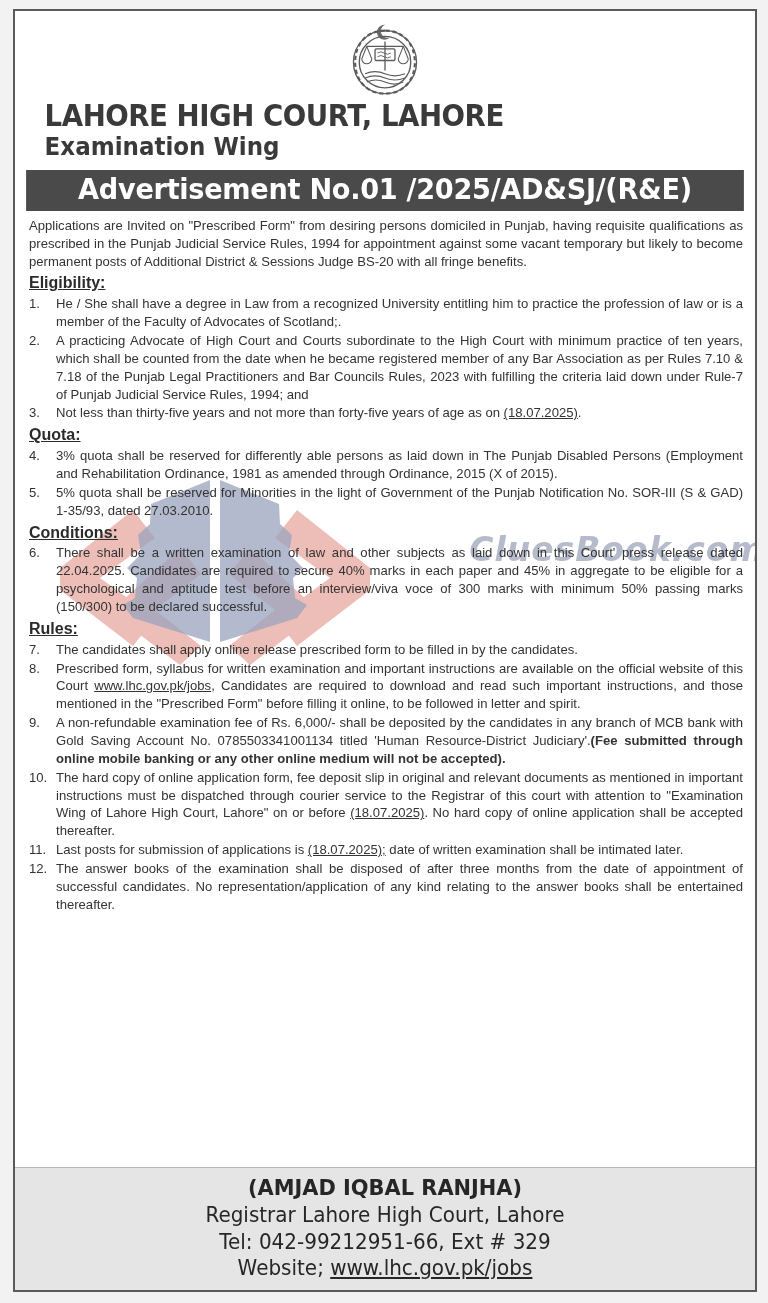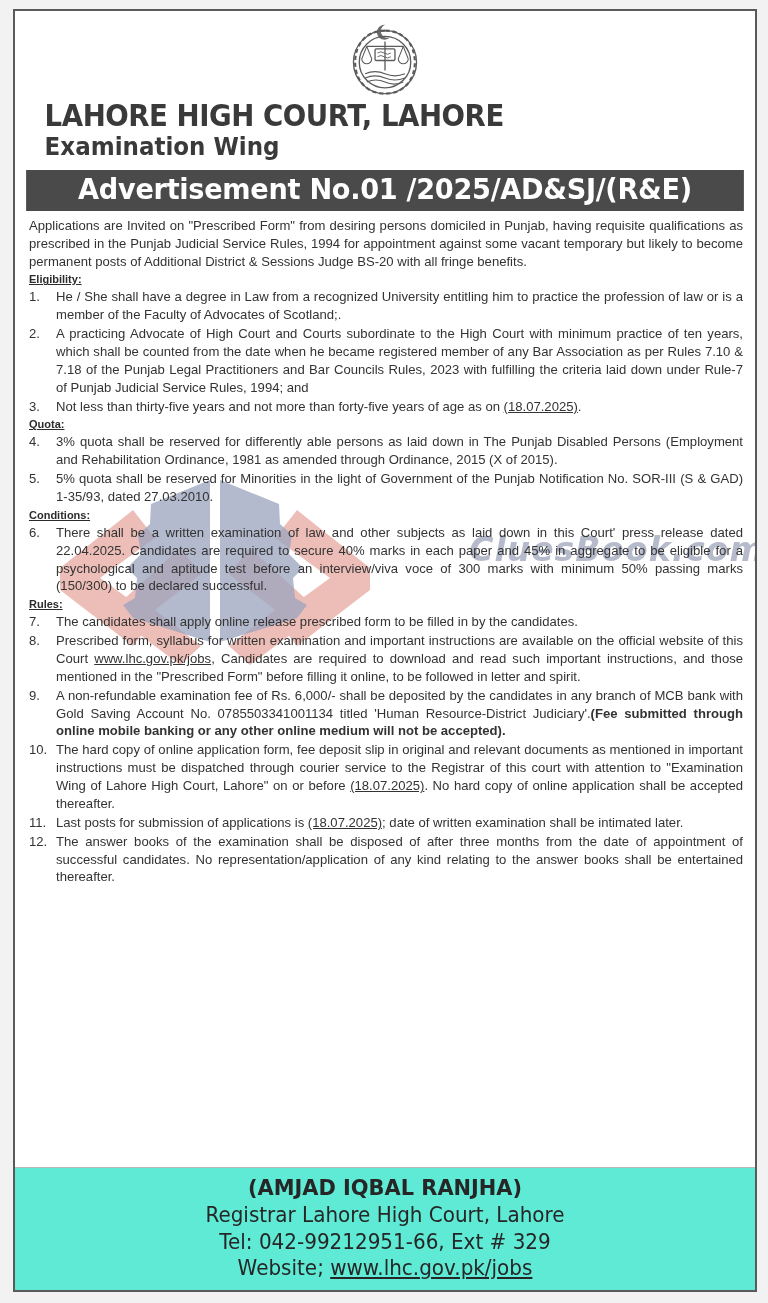--- a/index.html
+++ b/index.html
@@ -113,21 +113,21 @@
     text-align: justify;
   }
   .body p { margin: 0 0 1px 0; }
   .intro { text-align: justify; }
 
   .sec-head {
     font-weight: bold;
     text-decoration: underline;
     margin: 2px 0 1px 0;
     text-align: left;
-    font-size: 11px;
+    font-size: 16px;
     color: #2b2b2b;
   }
 
   ol.items { list-style: none; margin: 0; padding: 0; }
   ol.items li {
     position: relative;
     padding-left: 27px;
     margin-bottom: 1px;
     text-align: justify;
   }
@@ -142,21 +142,21 @@
   ol.items li.wide { padding-left: 27px; }
 
   b.u { font-weight: normal; text-decoration: underline; }
   b.nb { font-weight: bold; }
 
   
   .footer {
     position: absolute;
     left: 0; right: 0; bottom: 0;
     z-index: 2;
-    background: #5eead4;
+    background: #e5e5e5;
     border-top: 1px solid #b8b8b8;
     text-align: center;
     padding: 7px 0 9px;
   }
   .footer .f-name {
     font-family: "DejaVu Sans", sans-serif;
     font-weight: bold;
     font-size: 22px;
     color: #262626;
     transform: scaleX(0.95);

